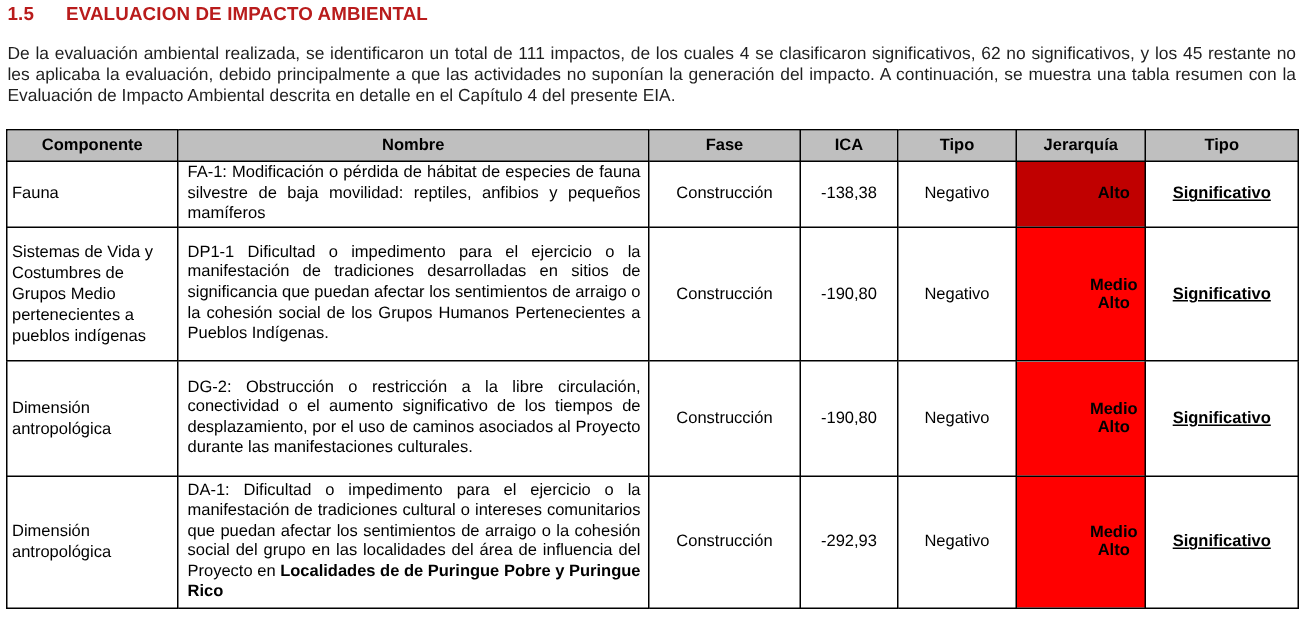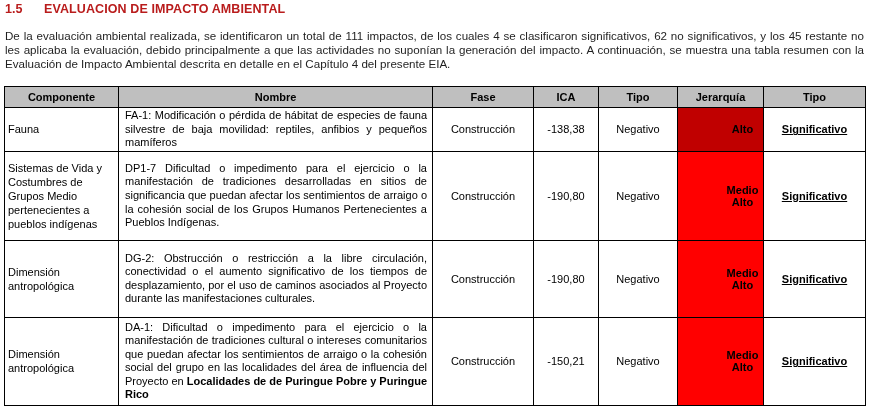--- a/index.html
+++ b/index.html
@@ -142,41 +142,41 @@
         <td class="comp">Fauna</td>
         <td class="nom"><span>FA-1: Modificación o pérdida de hábitat de especies de fauna silvestre de baja movilidad: reptiles, anfibios y pequeños mamíferos</span><span class="nb"></span></td>
         <td class="center">Construcción</td>
         <td class="center">-138,38</td>
         <td class="center">Negativo</td>
         <td class="jer jer-alto">Alto</td>
         <td class="sig">Significativo</td>
       </tr>
       <tr class="r1">
         <td class="comp">Sistemas de Vida y Costumbres de Grupos Medio pertenecientes a pueblos indígenas</td>
-        <td class="nom"><span>DP1-7 Dificultad o impedimento para el ejercicio o la manifestación de tradiciones desarrolladas en sitios de significancia que puedan afectar los sentimientos de arraigo o la cohesión social de los Grupos Humanos Pertenecientes a Pueblos Indígenas.</span><span class="nb"></span></td>
+        <td class="nom"><span>DP1-1 Dificultad o impedimento para el ejercicio o la manifestación de tradiciones desarrolladas en sitios de significancia que puedan afectar los sentimientos de arraigo o la cohesión social de los Grupos Humanos Pertenecientes a Pueblos Indígenas.</span><span class="nb"></span></td>
         <td class="center">Construcción</td>
         <td class="center">-190,80</td>
         <td class="center">Negativo</td>
         <td class="jer jer-medio">Medio Alto</td>
         <td class="sig">Significativo</td>
       </tr>
       <tr class="r2">
         <td class="comp">Dimensión antropológica</td>
         <td class="nom"><span>DG-2: Obstrucción o restricción a la libre circulación, conectividad o el aumento significativo de los tiempos de desplazamiento, por el uso de caminos asociados al Proyecto durante las manifestaciones culturales.</span><span class="nb"></span></td>
         <td class="center">Construcción</td>
         <td class="center">-190,80</td>
         <td class="center">Negativo</td>
         <td class="jer jer-medio">Medio Alto</td>
         <td class="sig">Significativo</td>
       </tr>
       <tr class="r3">
         <td class="comp">Dimensión antropológica</td>
         <td class="nom"><span>DA-1: Dificultad o impedimento para el ejercicio o la manifestación de tradiciones cultural o intereses comunitarios que puedan afectar los sentimientos de arraigo o la cohesión social del grupo en las localidades del área de influencia del Proyecto en </span><span class="nb">Localidades de de Puringue Pobre y Puringue Rico</span></td>
         <td class="center">Construcción</td>
-        <td class="center">-150,21</td>
+        <td class="center">-292,93</td>
         <td class="center">Negativo</td>
         <td class="jer jer-medio">Medio Alto</td>
         <td class="sig">Significativo</td>
       </tr>
     </tbody>
   </table>
 
 </div>
 
 </body></html>

